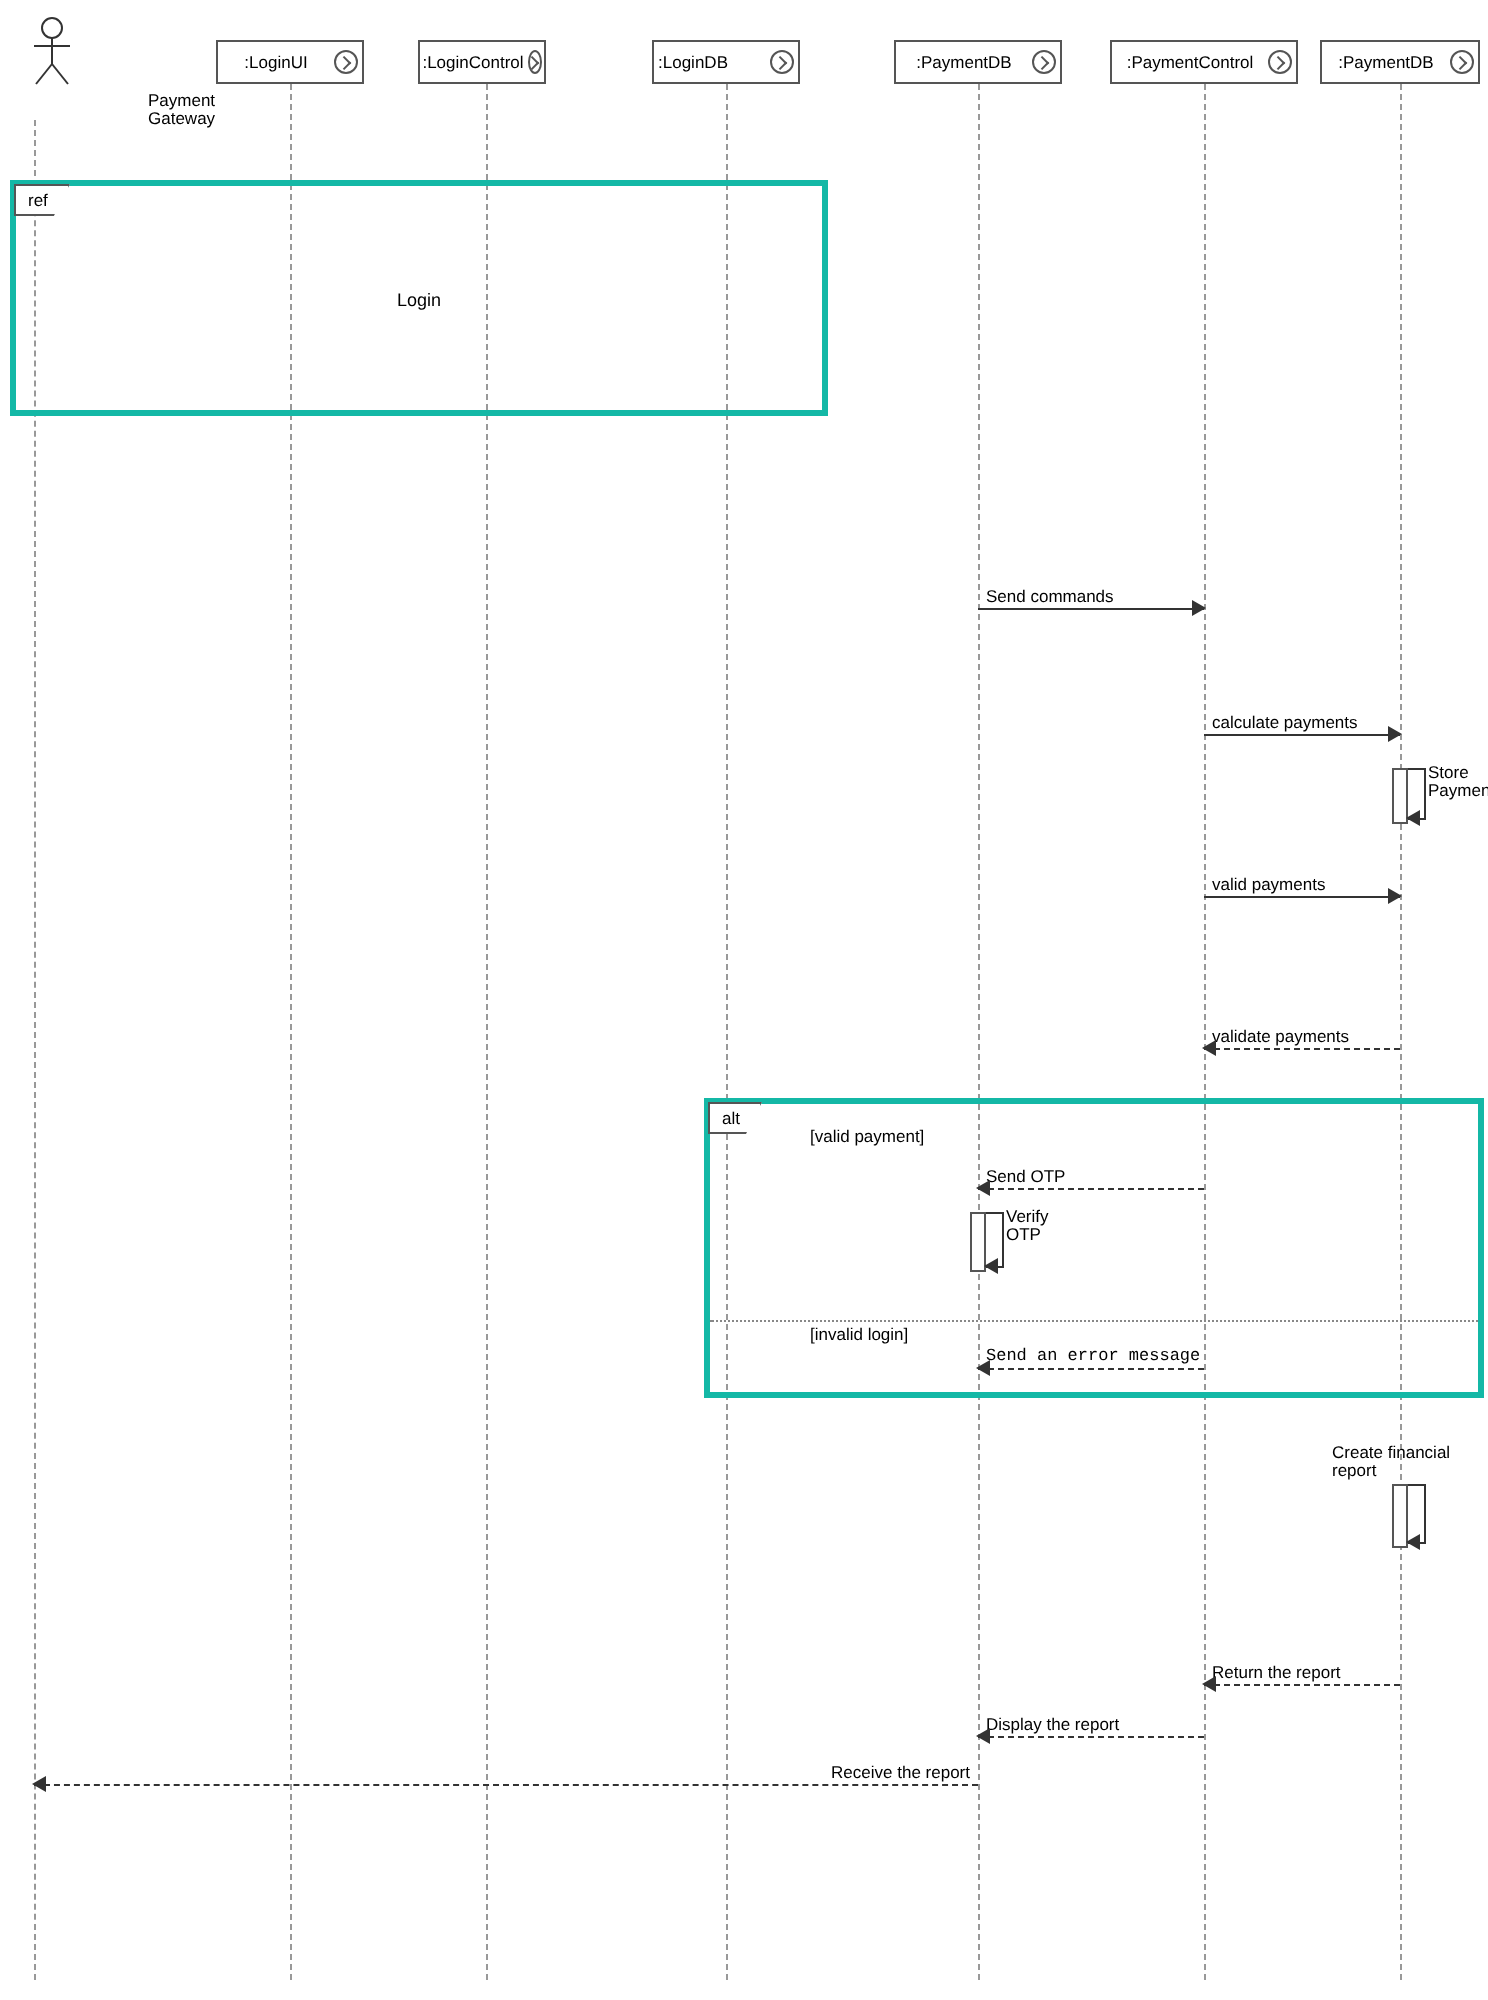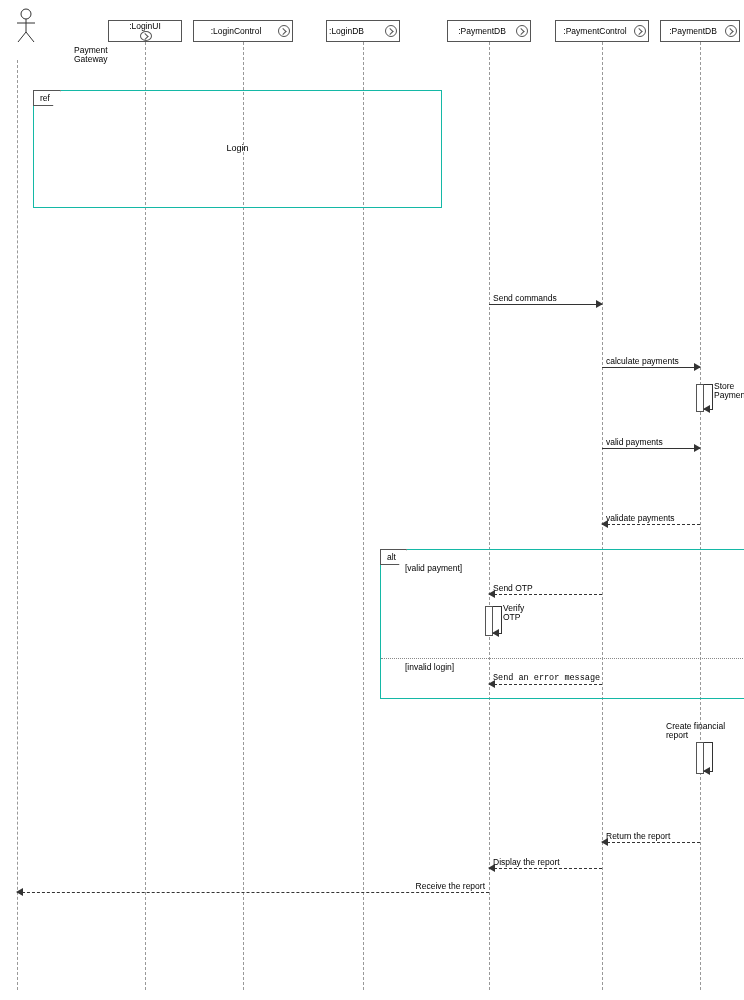--- a/index.html
+++ b/index.html
@@ -66,23 +66,22 @@
   .lifeline {
     position: absolute;
     top: 42px;
     bottom: 10px;
     border-left: 1px dashed #999;
   }
   
   .frag {
     position: absolute;
     background: #fff0;
-    border: 1px solid #14b8a6;
+    border: 3px solid #14b8a6;
     box-sizing: border-box;
-    margin-left: 28px;
   }
   .frag-tab {
     position: absolute;
     top: -1px; left: -1px;
     border: 1px solid #555;
     background: #fff;
     font-size: 8.5px;
     padding: 2px 10px 2px 6px;
     clip-path: polygon(0 0, 100% 0, calc(100% - 8px) 100%, 0 100%);
   }
@@ -172,25 +171,25 @@
       <line x1="2" y1="15" x2="20" y2="15" stroke="#333"></line>
       <line x1="11" y1="24" x2="3" y2="34" stroke="#333"></line>
       <line x1="11" y1="24" x2="19" y2="34" stroke="#333"></line>
     </svg>
   </div>
   <div class="actor-label" style="white-space:pre;margin-left:44px;">Payment
 Gateway</div>
 
   <div class="lifeline" style="left:17px; top:60px;"></div>
 
-  <div class="obj" style="left:108px; width:74px;flex-direction:column;">
+  <div class="obj" style="left:108px; width:74px;">
     <span class="name">:LoginUI</span>
     <span class="circ"></span>
   </div>
-  <div class="obj" style="left:193px; width:100px;">
+  <div class="obj" style="left:209px; width:64px;">
     <span class="name">:LoginControl</span>
     <span class="circ"></span>
   </div>
   <div class="obj" style="left:326px; width:74px;gap:19px;">
     <span class="name">:LoginDB</span>
     <span class="circ"></span>
   </div>
   <div class="obj" style="left:447px; width:84px;">
     <span class="name">:PaymentDB</span>
     <span class="circ"></span>

